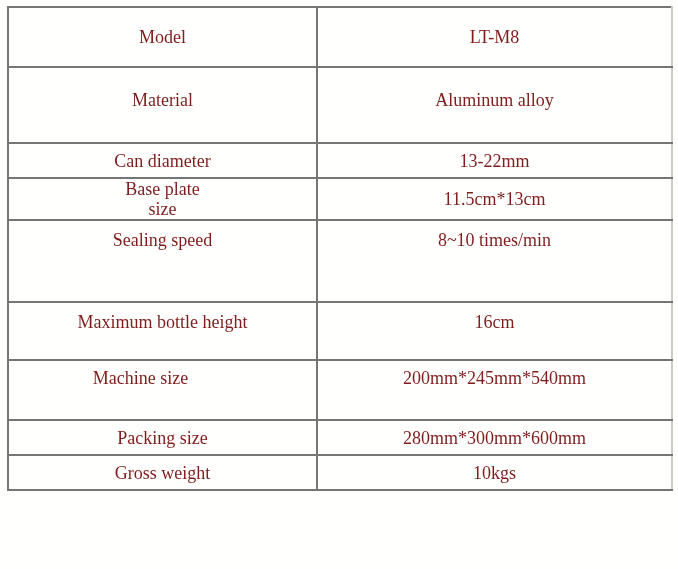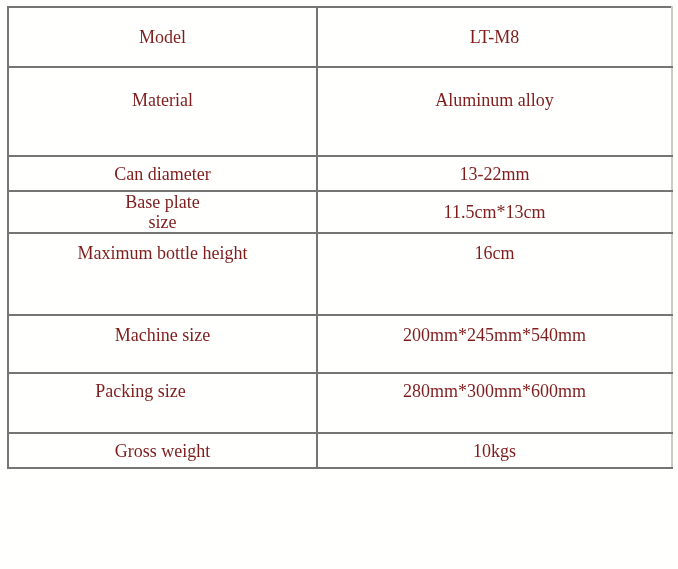--- a/index.html
+++ b/index.html
@@ -30,21 +30,21 @@
     vertical-align: middle;
     font-size: 18px;
     line-height: 20px;
     padding: 0;
   }
   
   td:last-child { border-right-color: #cbcdc3; }
 
   
   tr:nth-child(1)  { height: 60px; }
-  tr:nth-child(2)  { height: 89px; }
+  tr:nth-child(2)  { height: 76px; }
   tr:nth-child(3)  { height: 35px; }
   tr:nth-child(4)  { height: 36px; }
   tr:nth-child(5)  { height: 82px; }
   tr:nth-child(6)  { height: 58px; }
   tr:nth-child(7)  { height: 60px; }
   tr:nth-child(8)  { height: 35px; }
   tr:nth-child(9)  { height: 35px; }
   tr:nth-child(10) { height: 40px; }
   tr:nth-child(11) { height: 42px; }
 
@@ -80,20 +80,24 @@
     <tr data-name="table-row">
       <td data-name="spec-label-cell">Can diameter</td>
       <td data-name="spec-value-cell">13-22mm</td>
     </tr>
     <tr data-name="table-row">
       <td data-name="spec-label-cell">Base plate
 size</td>
       <td data-name="spec-value-cell">11.5cm*13cm</td>
     </tr>
     <tr data-name="table-row">
+      <td data-name="spec-label-cell">Sealing speed</td>
+      <td data-name="spec-value-cell">8~10 times/min</td>
+    </tr>
+    <tr data-name="table-row">
       <td data-name="spec-label-cell">Maximum bottle height</td>
       <td data-name="spec-value-cell">16cm</td>
     </tr>
     <tr data-name="table-row">
       <td data-name="spec-label-cell">Machine size</td>
       <td data-name="spec-value-cell">200mm*245mm*540mm</td>
     </tr>
     <tr data-name="table-row">
       <td data-name="spec-label-cell">Packing size</td>
       <td data-name="spec-value-cell">280mm*300mm*600mm</td>

